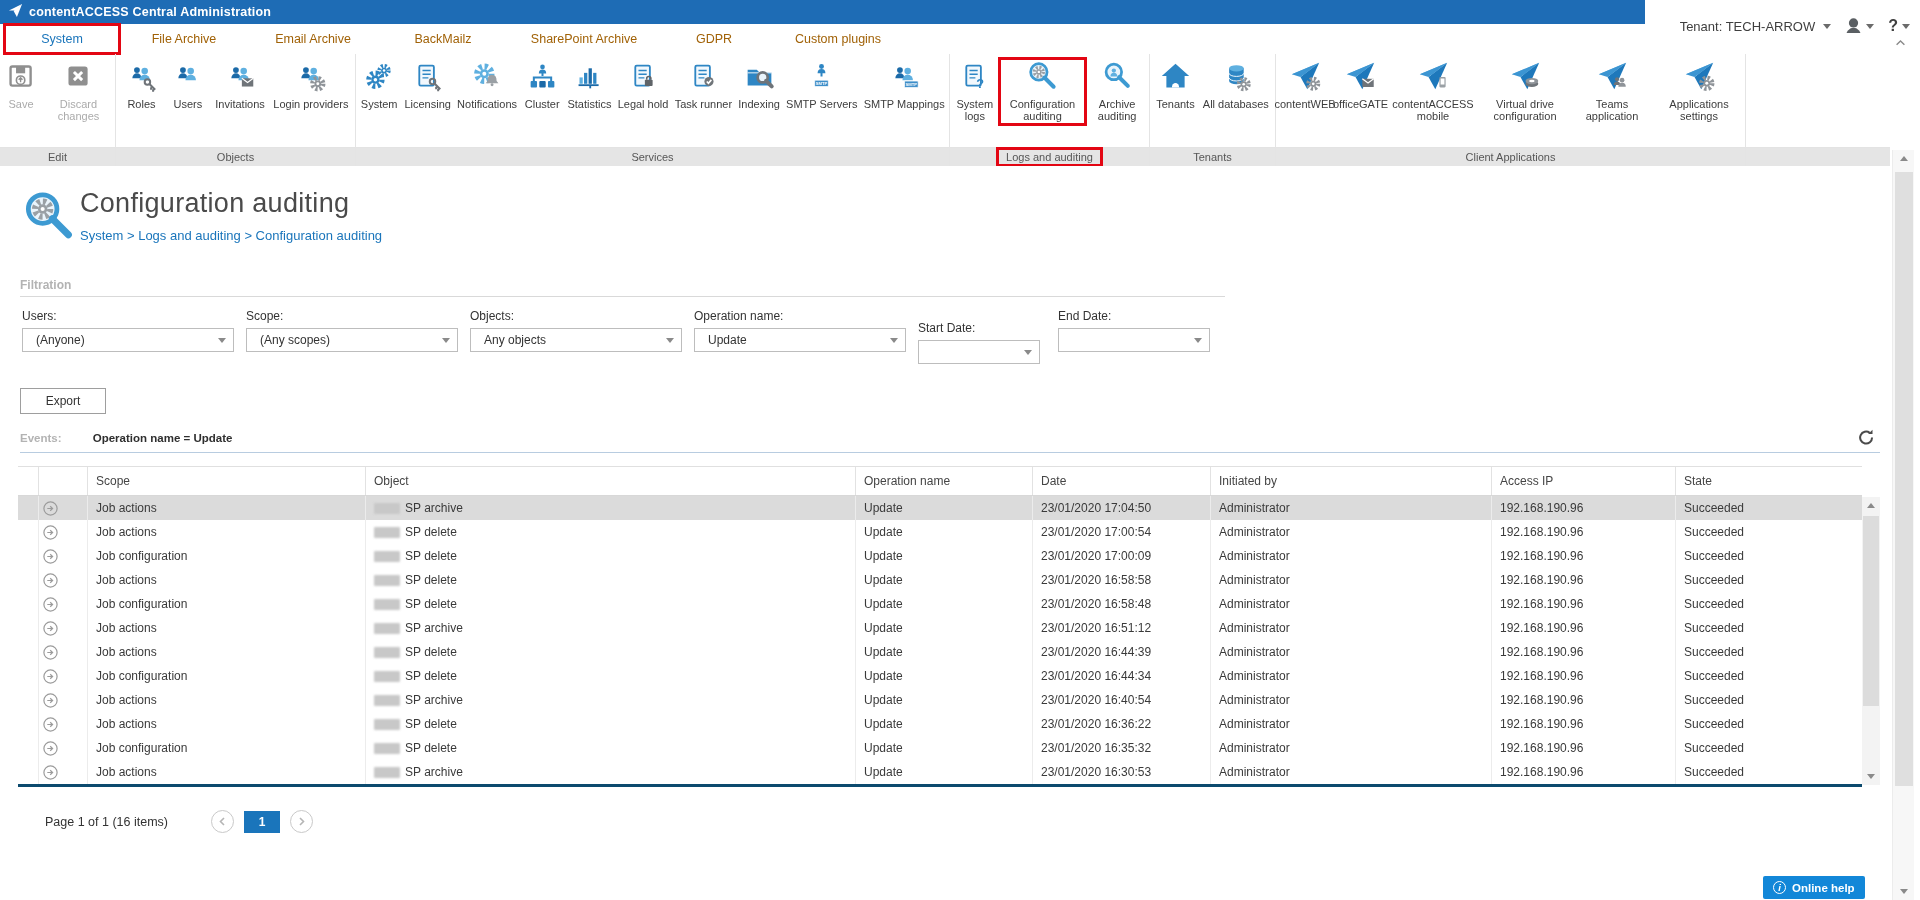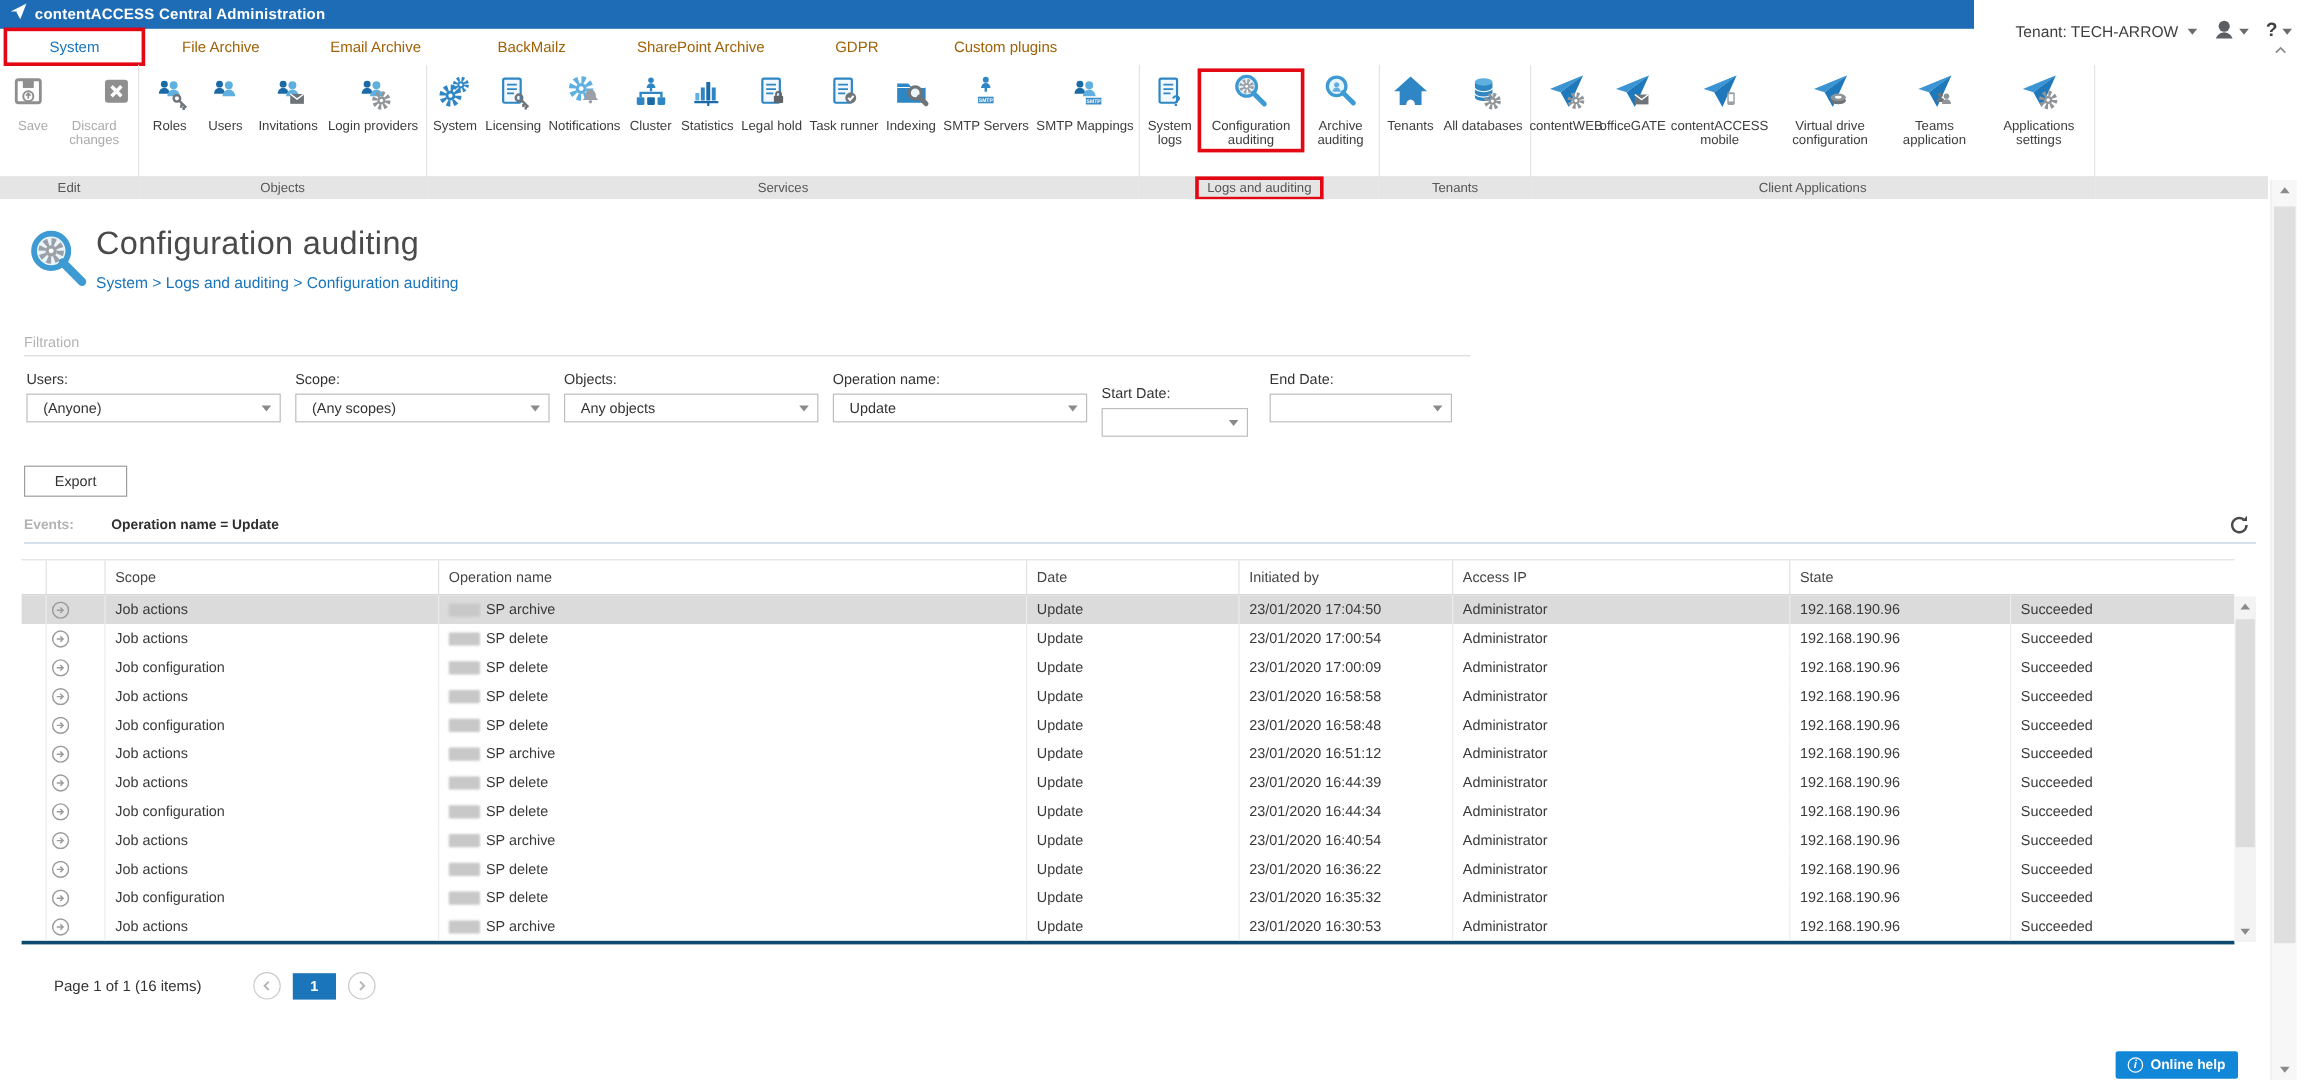--- a/index.html
+++ b/index.html
@@ -23,32 +23,32 @@
   .tab{text-align:center;line-height:30px;font-size:12.5px;color:#a16207;cursor:pointer;}
   .tab.active{color:var(--accent);outline:3px solid var(--red);outline-offset:-2px;background:#fff;}
   
   .ribbon{position:absolute;left:0;top:54px;width:1890px;height:112px;display:flex;}
   .rgroup{display:flex;flex-direction:column;border-right:1px solid #e4e4e4;}
   .rgroup.filler{flex:1;border-right:none;}
   .ritems{height:93px;display:flex;justify-content:space-evenly;align-items:flex-start;padding-top:5px;}
   .ritem{display:flex;flex-direction:column;align-items:center;gap:2px;padding:2px 2px;min-width:42px;max-width:92px;cursor:pointer;}
   .ritem .rlbl{font-size:11px;line-height:12px;text-align:center;color:#3d3d3d;}
   .ritem.disabled .rlbl{color:#ababab;}
-  .ritem.disabled{cursor:default;align-items:flex-end;}
+  .ritem.disabled{cursor:default;}
   .ritem.hl{outline:3px solid var(--red);outline-offset:-1px;}
   .rlabelrow{height:19px;background:#e5e5e5;border-top:1px solid #e3e3e3;text-align:center;
     font-size:11px;color:#565656;line-height:18px;}
   .rlabel.hl-label{outline:3px solid var(--red);outline-offset:1px;padding:0 6px;}
   .collapse-chevron{position:absolute;left:1894px;top:36px;cursor:pointer;}
   
   .content{position:absolute;left:0;top:166px;width:1890px;height:734px;background:#fff;}
   .pgicon{position:absolute;left:22px;top:24px;}
   .pgtitle{position:absolute;left:80px;top:22px;font-size:27px;color:#4a4a4a;letter-spacing:.3px;}
   .breadcrumb{position:absolute;left:80px;top:62px;font-size:13px;color:var(--accent);cursor:pointer;}
-  .filtration{position:absolute;left:20px;top:112px;font-size:12px;font-weight:normal;color:#b3b3b3;}
+  .filtration{position:absolute;left:20px;top:112px;font-size:12px;font-weight:bold;color:#b3b3b3;}
   .filtration-hr{position:absolute;left:20px;top:130px;width:1205px;height:1px;background:#d9d9d9;}
   .ff{position:absolute;top:143px;width:212px;}
   .ff:nth-of-type(1){left:22px;} .ff:nth-of-type(2){left:246px;} .ff:nth-of-type(3){left:470px;}
   .ff:nth-of-type(4){left:694px;} .ff:nth-of-type(5){left:918px;width:122px;margin-top:12px;} .ff:nth-of-type(6){left:1058px;width:152px;}
   .ff-label{font-size:12px;color:#333;margin-bottom:5px;}
   .ff-box{height:24px;border:1px solid #bdbdbd;background:#fff;display:flex;align-items:center;
     padding-left:13px;font-size:12px;color:#333;cursor:pointer;position:relative;}
   .ff-box .caret{position:absolute;right:7px;border-top-color:#8a8a8a;}
   .export-btn{position:absolute;left:20px;top:222px;width:86px;height:26px;border:1px solid #9e9e9e;
     background:#fff;font-size:12px;color:#333;display:flex;align-items:center;justify-content:center;cursor:pointer;}
@@ -509,20 +509,21 @@
         <path d="M13.2 8 a5.6 5.6 0 1 1 -2.2 -4.4" stroke="#4a4a4a" stroke-width="1.9" fill="none"></path>
         <path d="M13.6 0.8 v4 h-4 Z" fill="#4a4a4a"></path>
       </svg></span>
   <div class="events-hr"></div>
 
   <div class="dtable">
     <div class="thead" id="thead">
         <div class="th"></div>
         <div class="th"></div>
         <div class="th">Scope</div>
+        <div class="th">Object</div>
         <div class="th">Operation name</div>
         <div class="th">Date</div>
         <div class="th">Initiated by</div>
         <div class="th">Access IP</div>
         <div class="th">State</div>
       </div>
     <div id="tbody">
         <div class="trow selected">
           <div class="td"></div>
           <div class="td expander">

